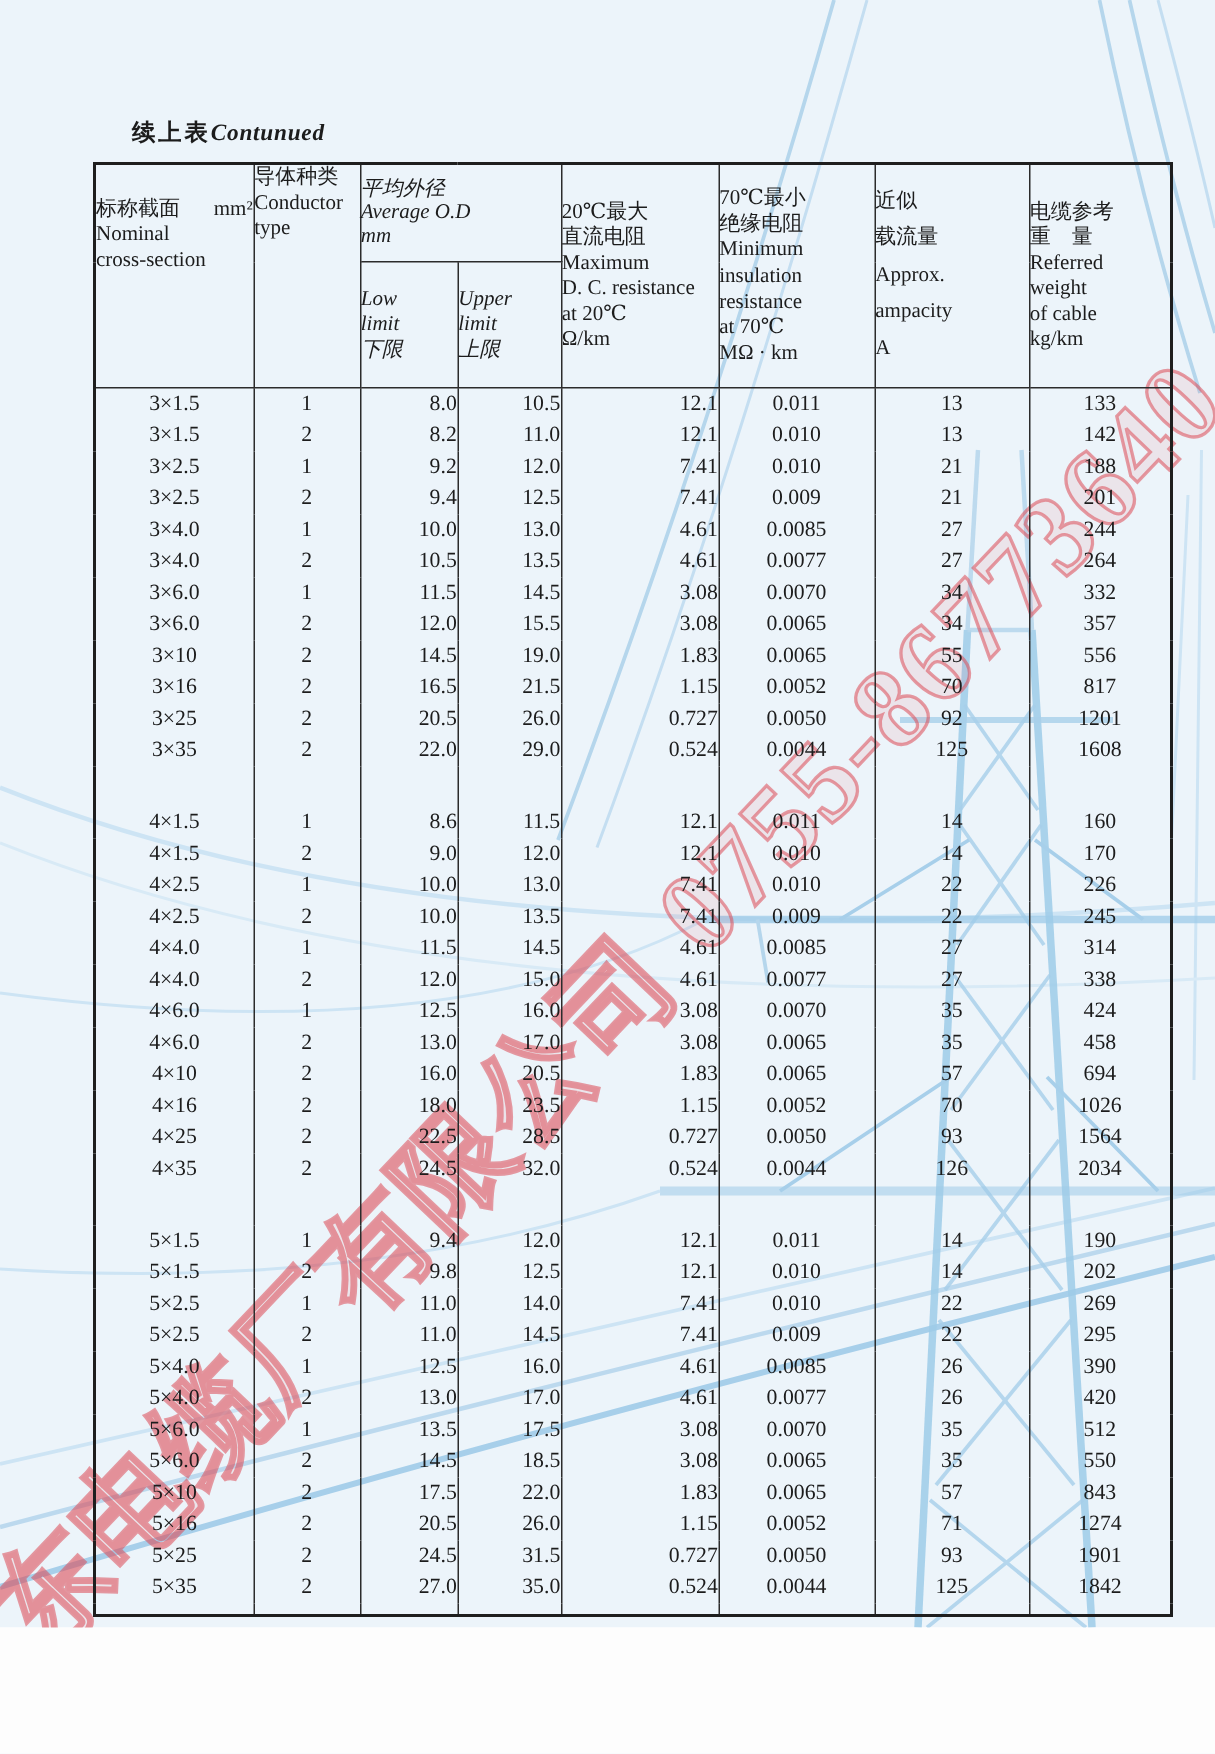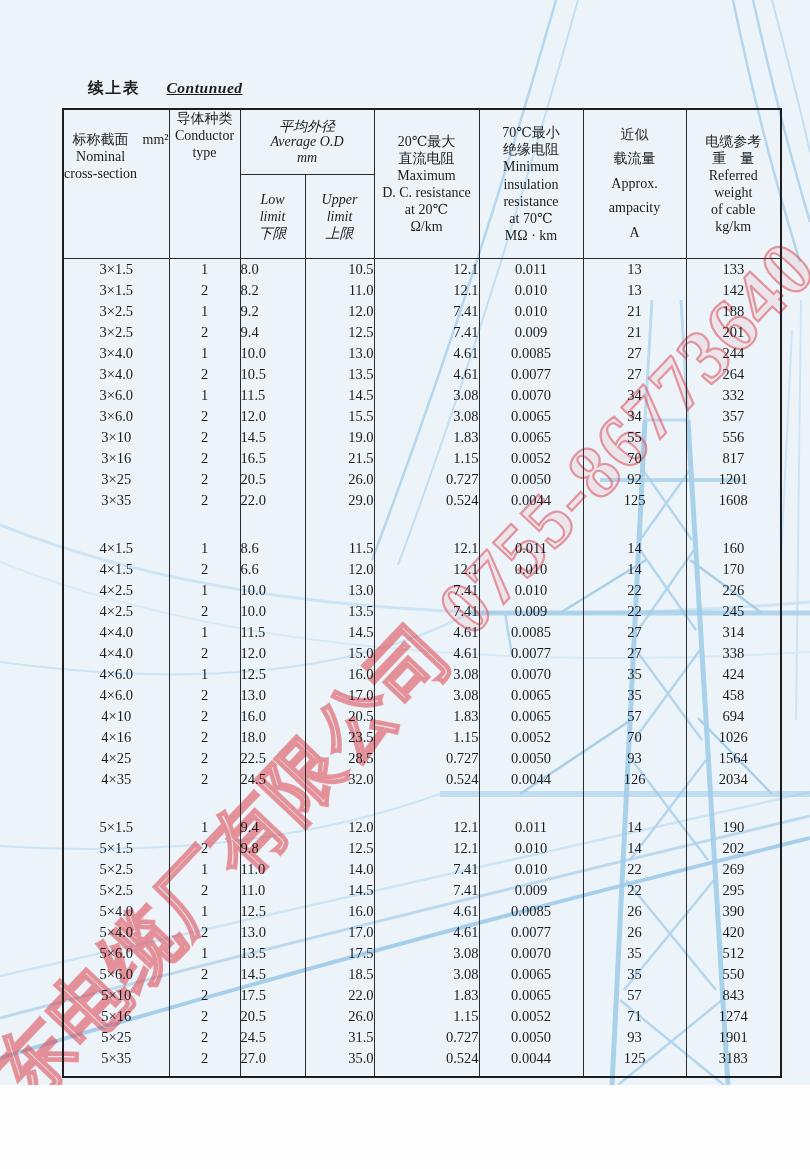--- a/index.html
+++ b/index.html
@@ -18,50 +18,50 @@
     font-size:76px;font-weight:700;white-space:nowrap;letter-spacing:2px;
     color:rgba(225,85,95,0.10);
     -webkit-text-stroke:2.2px rgba(220,75,85,0.55);
     font-family:"Liberation Serif","DejaVu Serif",serif;
   }
   .page-title{
     position:absolute;left:88px;top:78px;z-index:3;
     font-size:15.5px;font-weight:700;
   }
   .page-title .zh{letter-spacing:2px;}
-  .page-title .en{font-style:italic;margin-left:26px;letter-spacing:0.5px;text-decoration:underline;}
+  .page-title .en{font-style:italic;letter-spacing:0.5px;}
   table.spec{
     position:absolute;left:62px;top:108px;z-index:3;
     width:718px;border-collapse:collapse;table-layout:fixed;
     background:transparent;
   }
   table.spec{border:2.5px solid #1e1e1e;}
   .spec th,.spec td{
     border-left:1.2px solid #2b2b2b;border-right:1.2px solid #2b2b2b;
     padding:0;margin:0;
   }
   .spec thead th{
     border-bottom:1.5px solid #2b2b2b;
-    font-weight:400;vertical-align:middle;text-align:center;
+    font-weight:400;vertical-align:middle;text-align:left;
     white-space:pre-line;font-size:14px;line-height:1.22;
   }
   .spec thead tr.h1 th{height:50px;}
   .spec thead tr.h2 th{height:65px;font-style:italic;}
   .hd-flex{display:flex;flex-direction:row;justify-content:space-between;height:107px;padding:4px 0 3px 0;}
   .hd-top{padding-top:7px;vertical-align:top !important;}
   .hd-loose{line-height:1.75 !important;}
   .hd-od{line-height:1.12 !important;font-size:14px;font-style:italic;}
   .spec tbody td{
     height:21px;font-size:14.5px;line-height:21px;
     border-top:none;border-bottom:none;white-space:nowrap;
   }
   .spec tbody tr.gap-row td{height:27px;}
   .spec tbody tr.pad-row td{height:7px;}
   .a-c{text-align:center;}
-  .a-r6{padding-right:6px;}
+  .a-r6{text-align:right;padding-right:6px;}
   .a-r20{text-align:right;padding-right:20px;}
   .a-r32{text-align:right;padding-right:32px;}
 </style>
 </head>
 <body>
 
 <div class="paper"></div>
 
 <svg class="art" viewBox="0 0 810 1169" fill="none">
 
@@ -323,21 +323,21 @@
         <td class="a-r6">8.6</td>
         <td class="a-r20">11.5</td>
         <td class="a-r32">12.1</td>
         <td class="a-c">0.011</td>
         <td class="a-c">14</td>
         <td class="a-c">160</td>
       </tr>
       <tr>
         <td class="a-c">4×1.5</td>
         <td class="a-c">2</td>
-        <td class="a-r6">6.6</td>
+        <td class="a-r6">9.0</td>
         <td class="a-r20">12.0</td>
         <td class="a-r32">12.1</td>
         <td class="a-c">0.010</td>
         <td class="a-c">14</td>
         <td class="a-c">170</td>
       </tr>
       <tr>
         <td class="a-c">4×2.5</td>
         <td class="a-c">1</td>
         <td class="a-r6">10.0</td>
@@ -558,21 +558,21 @@
         <td class="a-c">1901</td>
       </tr>
       <tr>
         <td class="a-c">5×35</td>
         <td class="a-c">2</td>
         <td class="a-r6">27.0</td>
         <td class="a-r20">35.0</td>
         <td class="a-r32">0.524</td>
         <td class="a-c">0.0044</td>
         <td class="a-c">125</td>
-        <td class="a-c">3183</td>
+        <td class="a-c">1842</td>
       </tr>
       <tr class="pad-row">
         <td class="a-c"></td>
         <td class="a-c"></td>
         <td class="a-r6"></td>
         <td class="a-r20"></td>
         <td class="a-r32"></td>
         <td class="a-c"></td>
         <td class="a-c"></td>
         <td class="a-c"></td>

